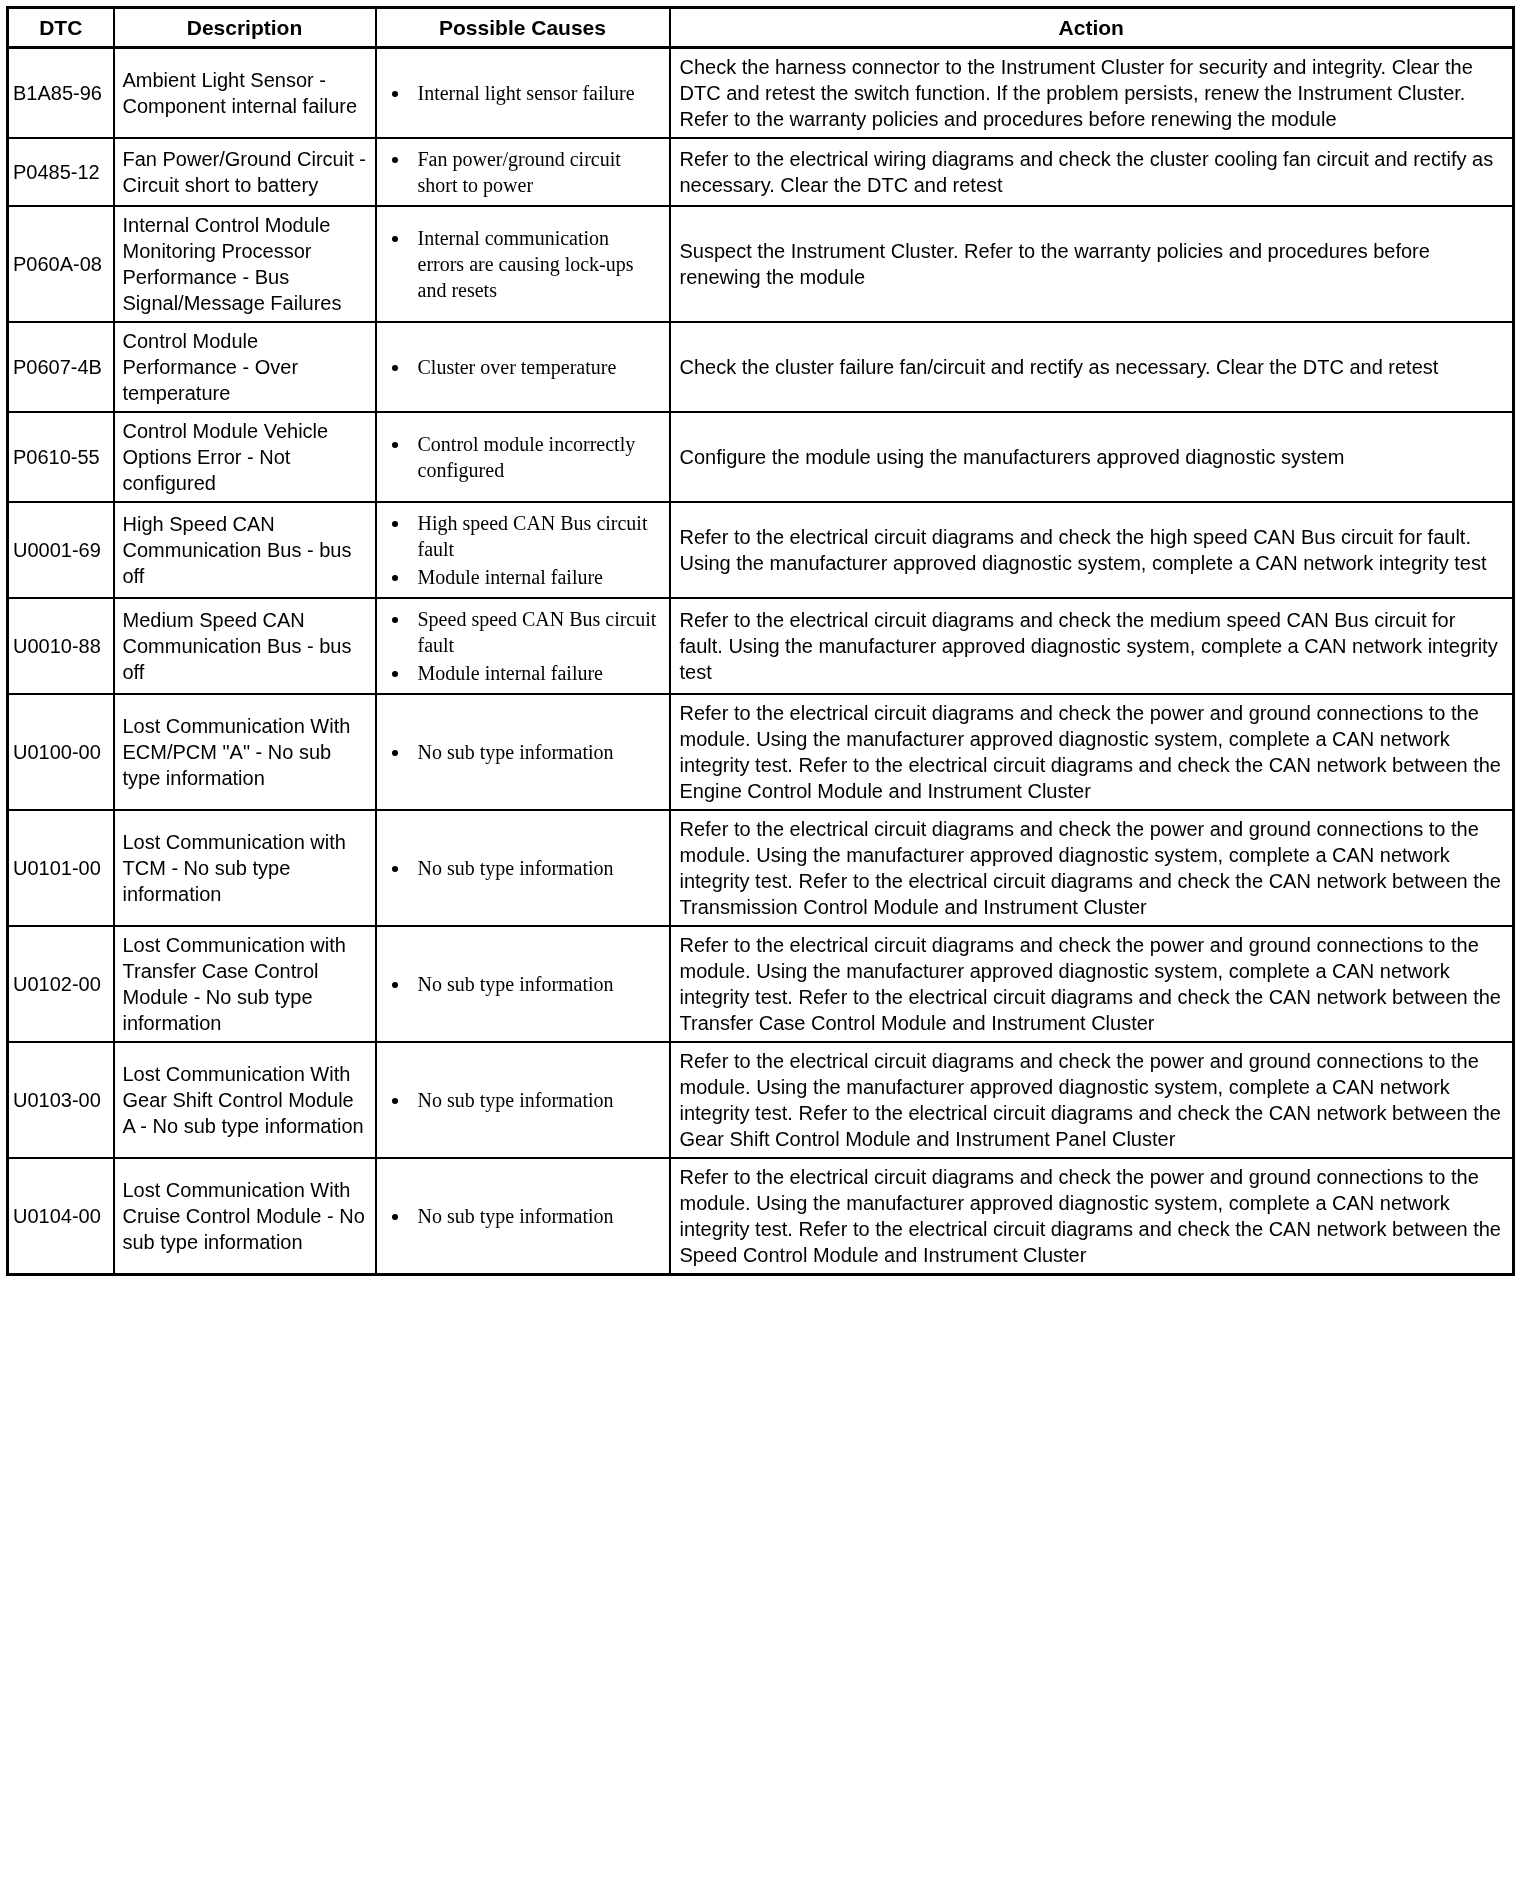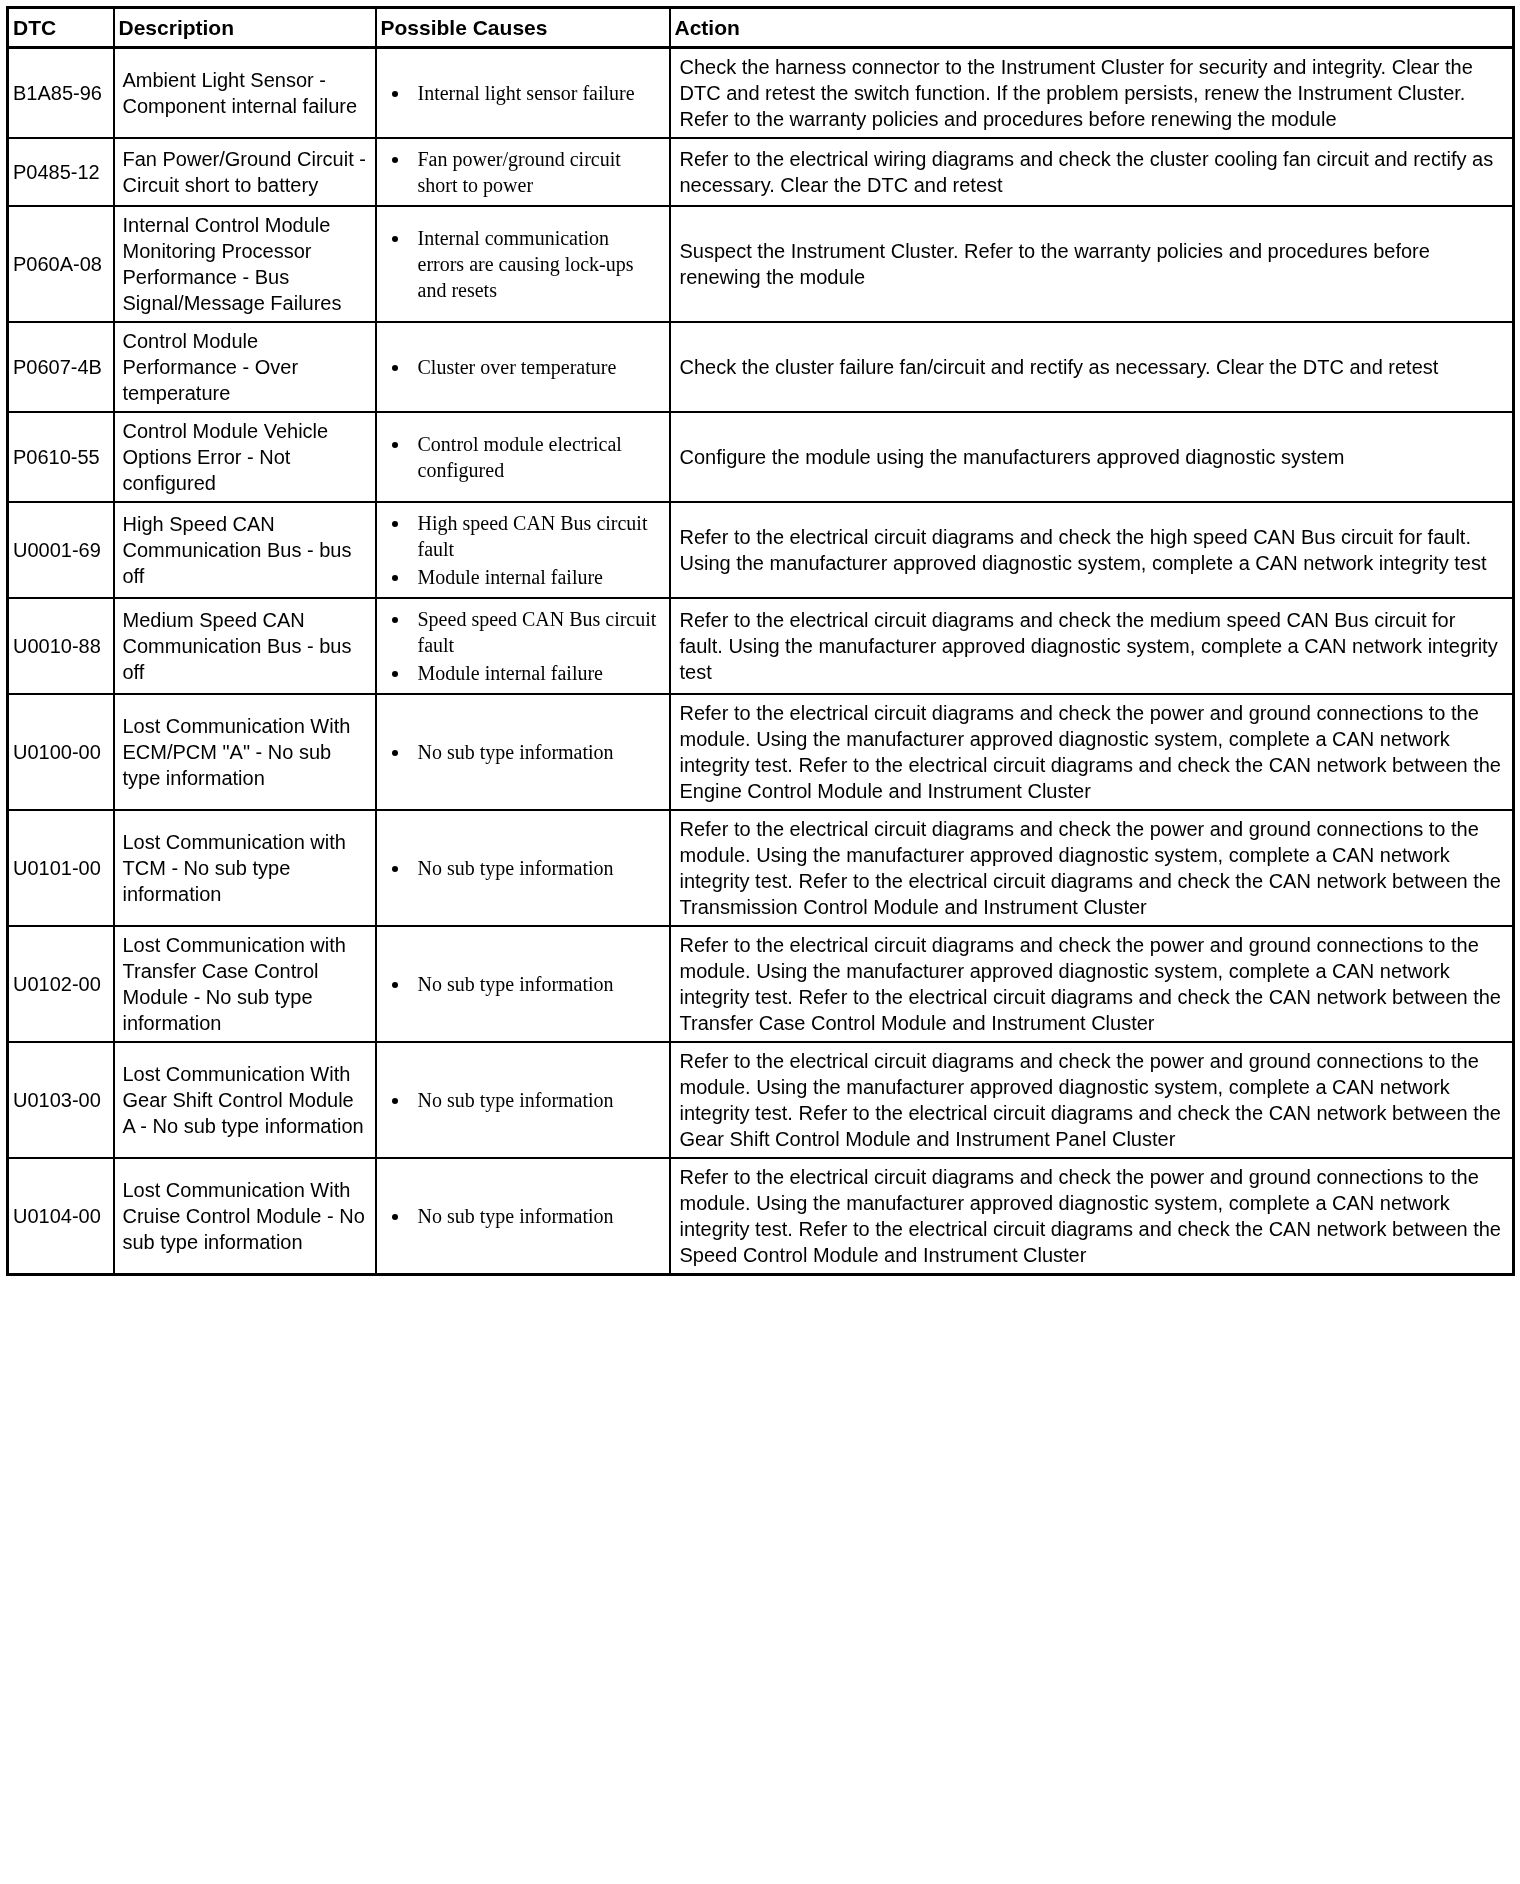--- a/index.html
+++ b/index.html
@@ -23,21 +23,21 @@
   }
   th, td {
     border: 2px solid #000000;
     font-size: 20px;
     line-height: 1.3;
     vertical-align: middle;
     word-wrap: break-word;
   }
   th {
     font-weight: bold;
-    text-align: left;
+    text-align: center;
     padding: 5px 4px;
     font-size: 21px;
     border-bottom: 3px solid #000000;
   }
   td {
     padding: 5px 8px;
   }
   td.cell-dtc {
     padding: 5px 3px 5px 4px;
   }
@@ -113,21 +113,21 @@
               <li>Cluster over temperature</li>
             </ul>
           </td>
           <td class="cell-action">Check the cluster failure fan/circuit and rectify as necessary. Clear the DTC and retest</td>
         </tr>
         <tr>
           <td class="cell-dtc">P0610-55</td>
           <td class="cell-description">Control Module Vehicle Options Error - Not configured</td>
           <td class="cell-causes">
             <ul class="causes-list">
-              <li>Control module electrical configured</li>
+              <li>Control module incorrectly configured</li>
             </ul>
           </td>
           <td class="cell-action">Configure the module using the manufacturers approved diagnostic system</td>
         </tr>
         <tr>
           <td class="cell-dtc">U0001-69</td>
           <td class="cell-description">High Speed CAN Communication Bus - bus off</td>
           <td class="cell-causes">
             <ul class="causes-list">
               <li>High speed CAN Bus circuit fault</li>

